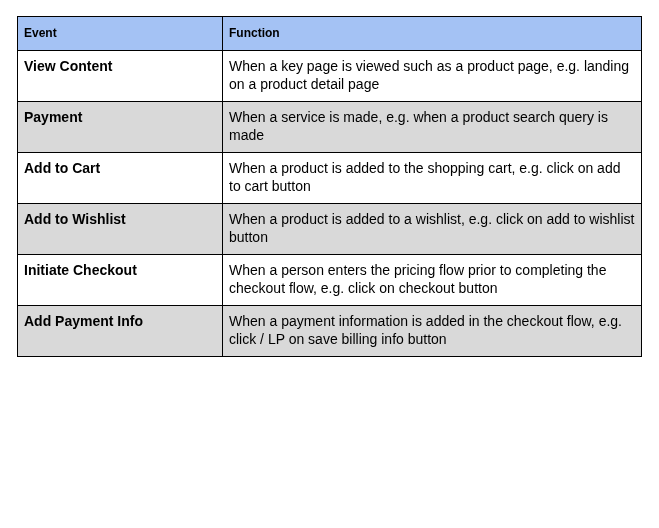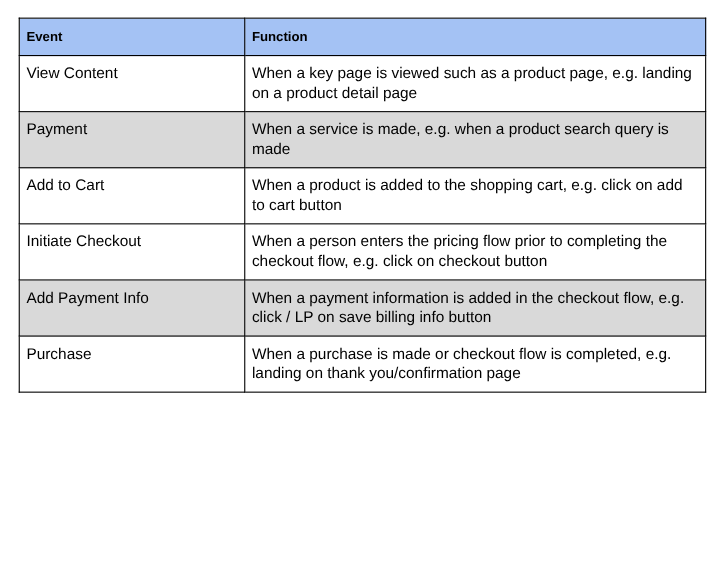--- a/index.html
+++ b/index.html
@@ -8,21 +8,21 @@
     position: absolute; left: 17px; top: 16px;
     width: 625px; border-collapse: collapse;
     font-family: "Liberation Sans", sans-serif;
     font-size: 14px; color: #000;
   }
   td, th {
     border: 1.3px solid #000; vertical-align: top; text-align: left;
     padding: 6px 6px 7px 6px; line-height: 18px;
   }
   th { background: #a4c2f4; font-size: 12px; font-weight: bold; height: 20px; padding: 7px 6px 6px 6px; }
-  td.event { width: 192px; font-weight: normal; }
+  td.event { width: 192px; font-weight: bold; }
   td.func { }
   tr.row { height: 51px; }
   tr.row.alt td { background: #d9d9d9; }
 </style>
 </head>
 <body>
 
 <table>
   <thead>
     <tr>
@@ -36,26 +36,26 @@
       <td class="func">When a key page is viewed such as a product page, e.g. landing on a product detail page</td>
     </tr>
     <tr class="row alt">
       <td class="event">Payment</td>
       <td class="func">When a service is made, e.g. when a product search query is made</td>
     </tr>
     <tr class="row">
       <td class="event">Add to Cart</td>
       <td class="func">When a product is added to the shopping cart, e.g. click on add to cart button</td>
     </tr>
+    <tr class="row alt">
+      <td class="event">Add to Wishlist</td>
+      <td class="func">When a product is added to a wishlist, e.g. click on add to wishlist button</td>
+    </tr>
     <tr class="row">
       <td class="event">Initiate Checkout</td>
       <td class="func">When a person enters the pricing flow prior to completing the checkout flow, e.g. click on checkout button</td>
     </tr>
     <tr class="row alt">
       <td class="event">Add Payment Info</td>
       <td class="func">When a payment information is added in the checkout flow, e.g. click / LP on save billing info button</td>
     </tr>
-    <tr class="row">
-      <td class="event">Purchase</td>
-      <td class="func">When a purchase is made or checkout flow is completed, e.g. landing on thank you/confirmation page</td>
-    </tr>
   </tbody>
 </table>
 
 </body></html>

